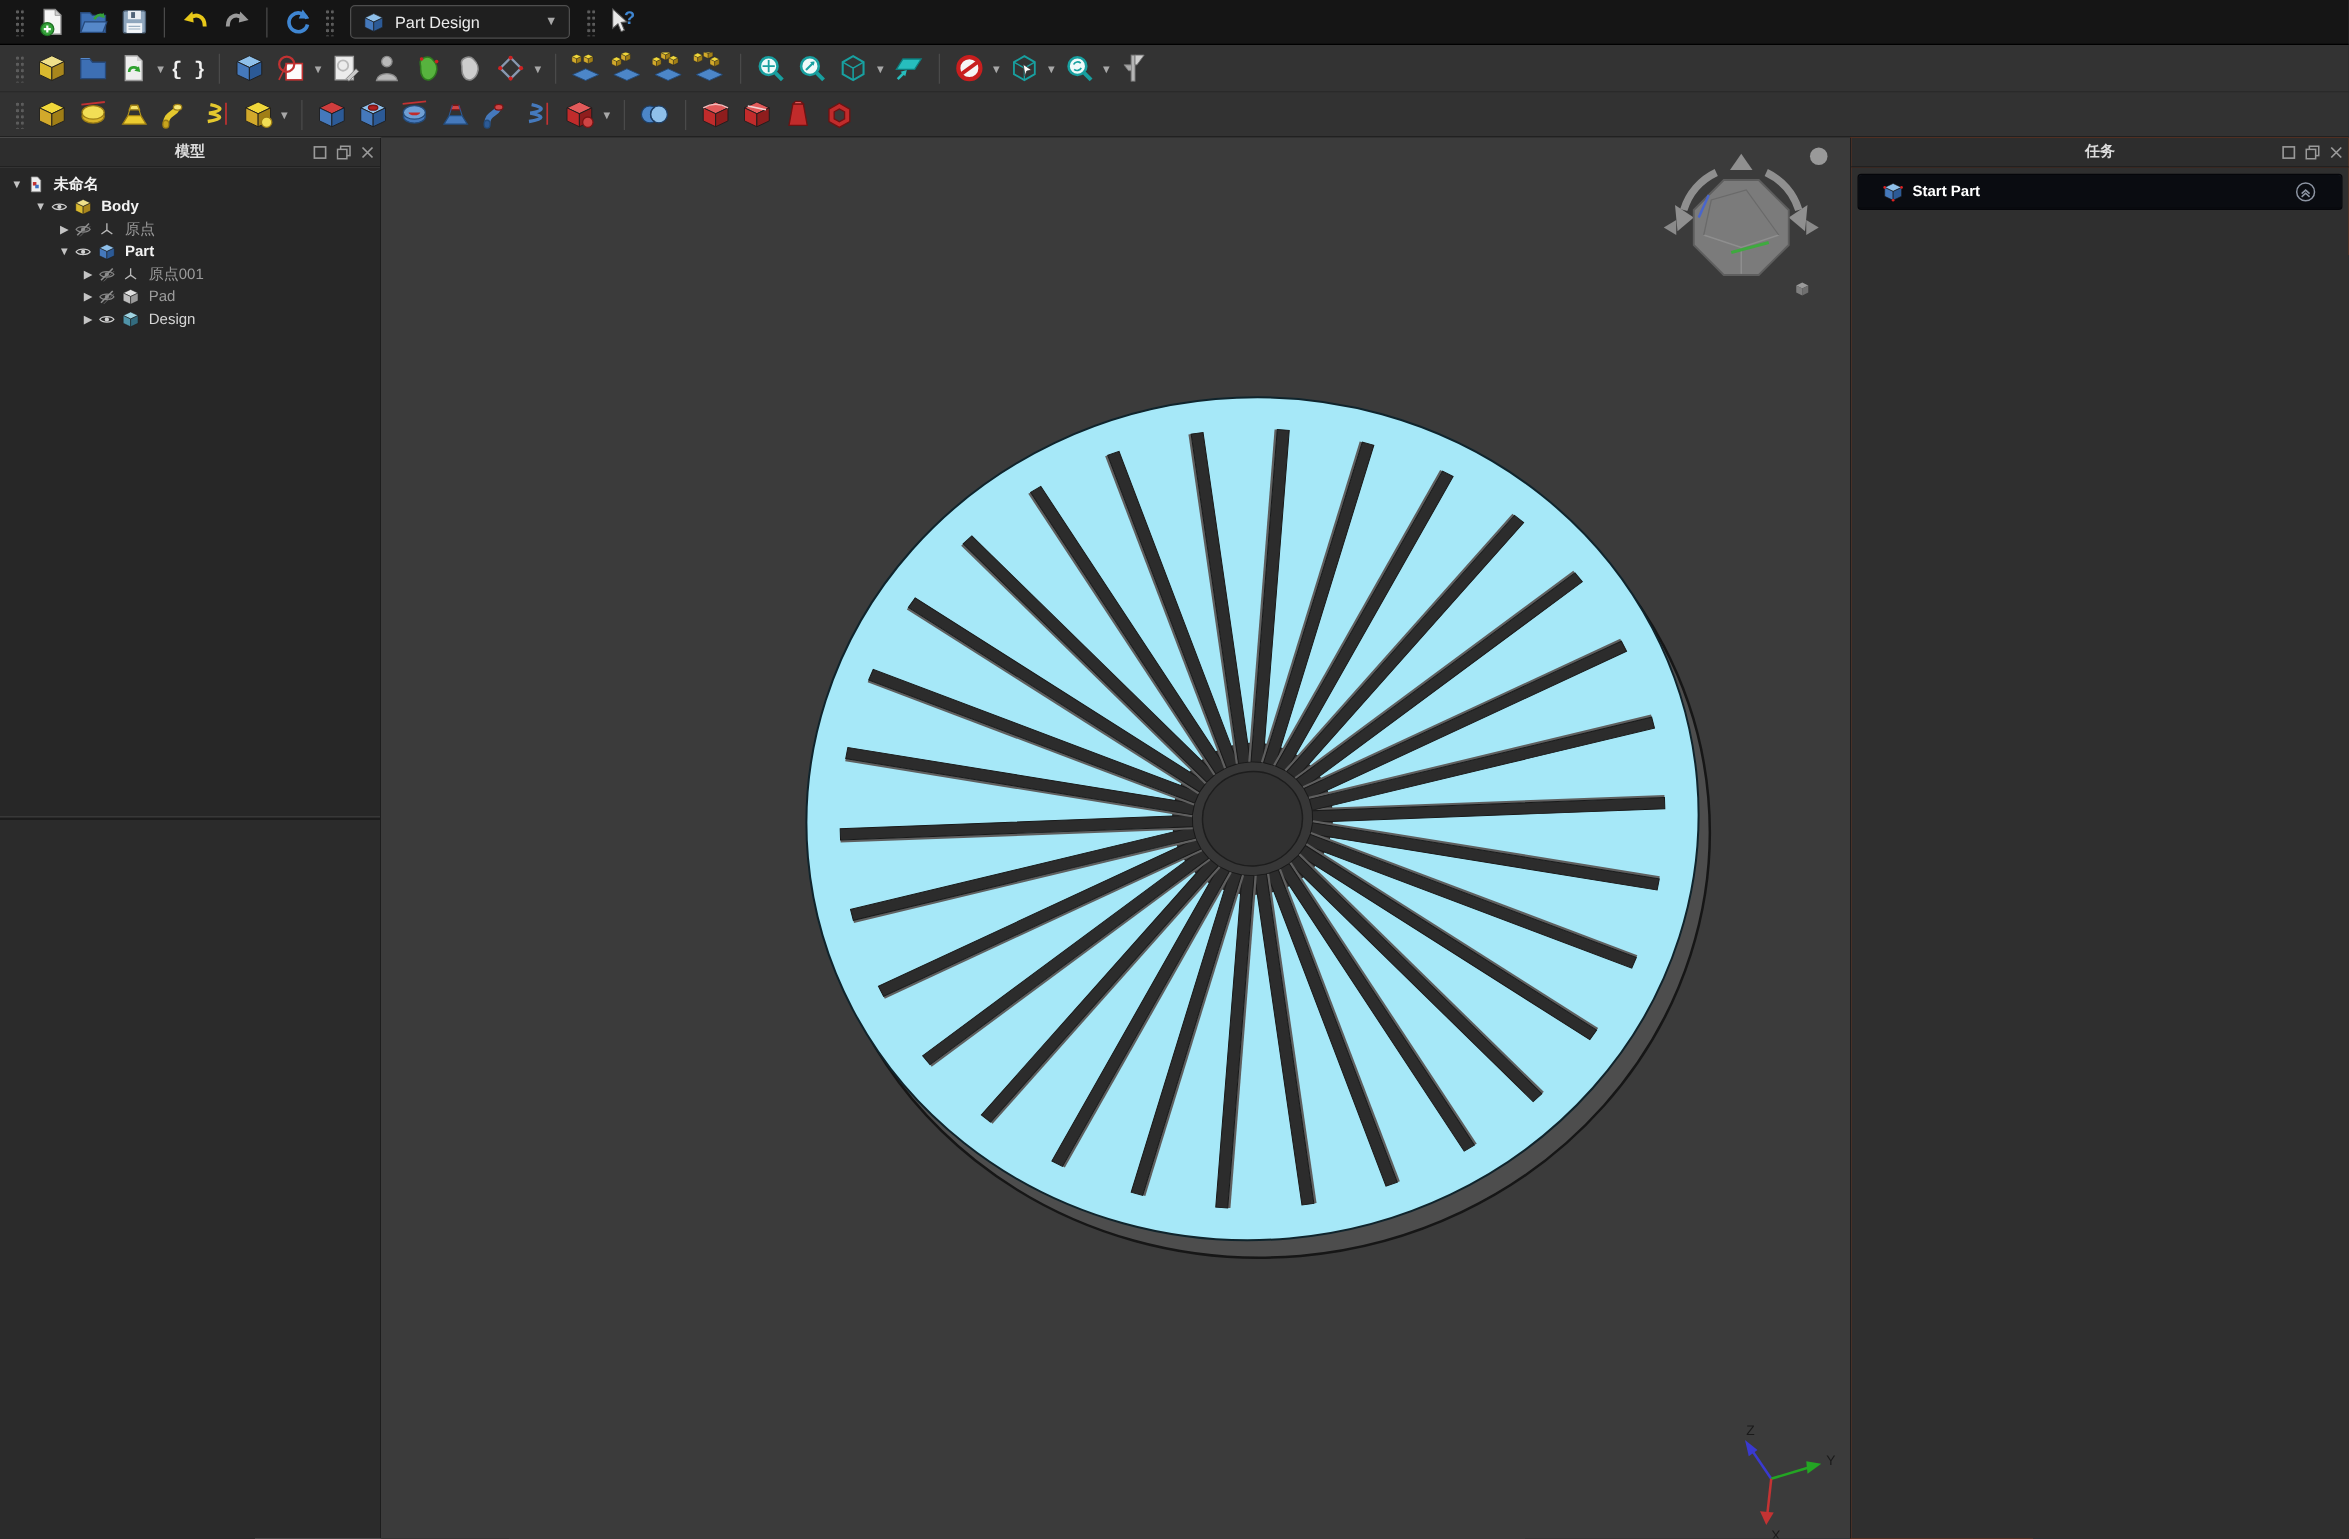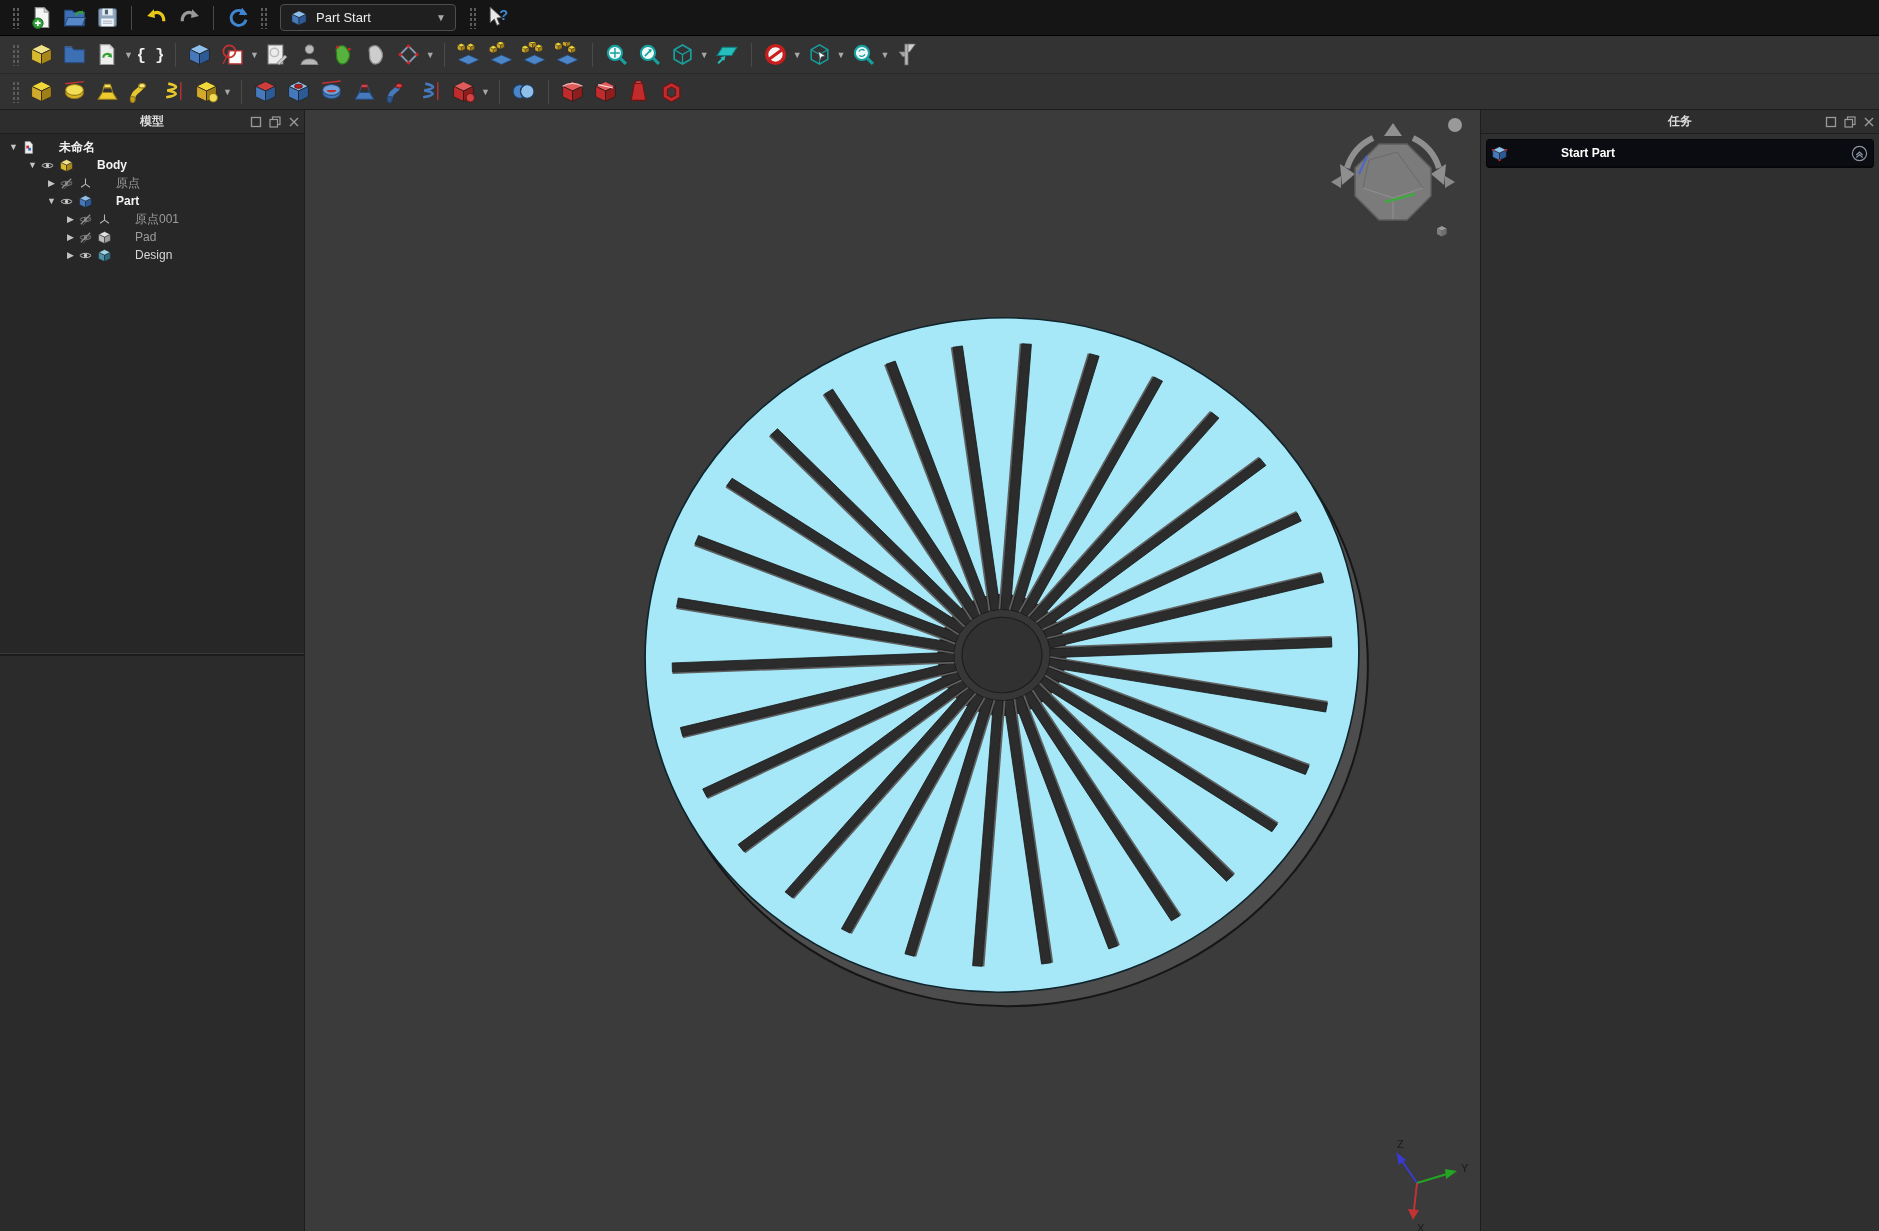--- a/index.html
+++ b/index.html
@@ -42,29 +42,29 @@
   .pbtn { width:14px; height:14px; display:flex; align-items:center; justify-content:center; }
 
   
   .tree { height:519px; background:#272727; padding-top:4px; overflow:hidden; }
   .trow { display:flex; align-items:center; height:18px; font-size:12px; color:#d6d6d6; }
   .trow.bold { font-weight:bold; color:#f3f3f3; }
   .trow.dim { color:#9c9c9c; }
   .exp { width:15px; text-align:center; color:#c4c4c4; font-size:9px; flex:none; }
   .vis { width:19px; height:15px; flex:none; display:flex; align-items:center; }
   .ticon { width:18px; height:15px; flex:none; display:flex; align-items:center; margin-right:4px; }
-  .tlabel { white-space:nowrap;margin-left:16px; }
+  .tlabel { white-space:nowrap; }
   .splitter { height:3px; background:#1c1c1c; border-top:1px solid #3a3a3a; flex:none; }
   .prop-area { flex:1; background:#2b2b2b; }
 
   
   .task-area { flex:1; background:#2f2f2f; padding:5px; }
   .task-box { background:linear-gradient(#1a1f28,#11141b); border:1px solid #05060a; border-radius:3px; }
   .task-header { display:flex; align-items:center; height:27px; background:#0a0c11;
-                 border-bottom:1px solid #05060a; border-radius:3px 3px 0 0; padding:0 4px;gap:46px; }
+                 border-bottom:1px solid #05060a; border-radius:3px 3px 0 0; padding:0 19px; }
   .task-header .lbl { font-weight:bold; color:#ffffff; font-size:12px; margin-left:7px; }
   .task-collapse { margin-left:auto; display:flex; }
   .task-item { display:flex; align-items:center; height:31px; padding:0 9px; gap:7px;
                color:#e3e6ec; font-size:12px; }
 </style>
 </head>
 <body>
 
 <div class="app">
 
@@ -131,21 +131,21 @@
       </span>
     <span class="grip"></span>
     <span class="wbselect">
       <span class="ic" id="wb-icon">
           <svg viewBox="0 0 24 24" width="18" height="18">
             <polygon points="12,2.5 21.5,7 12,11.5 2.5,7" fill="#8fc0ea" stroke="#1e1e1e" stroke-width="0.7"></polygon>
             <polygon points="2.5,7 12,11.5 12,21.5 2.5,17" fill="#4579bc" stroke="#1e1e1e" stroke-width="0.7"></polygon>
             <polygon points="21.5,7 12,11.5 12,21.5 21.5,17" fill="#2c5a96" stroke="#1e1e1e" stroke-width="0.7"></polygon>
           </svg>
         </span>
-      <span class="wlbl">Part Start</span>
+      <span class="wlbl">Part Design</span>
       <span class="caret">▼</span>
     </span>
     <span class="grip"></span>
     <span class="tbtn" id="whats-this-btn">
         <span class="ic">
           <svg viewBox="0 0 24 24" width="25" height="25">
             <polygon points="4,2 4,17 8,13.5 10.5,19.5 13,18.4 10.5,12.5 15,12" fill="#e8e8e8" stroke="#555" stroke-width="0.8"></polygon>
             <text x="17" y="14" font-size="14" fill="#3f86d2" font-weight="bold" text-anchor="middle">?</text>
           </svg>
         </span>

